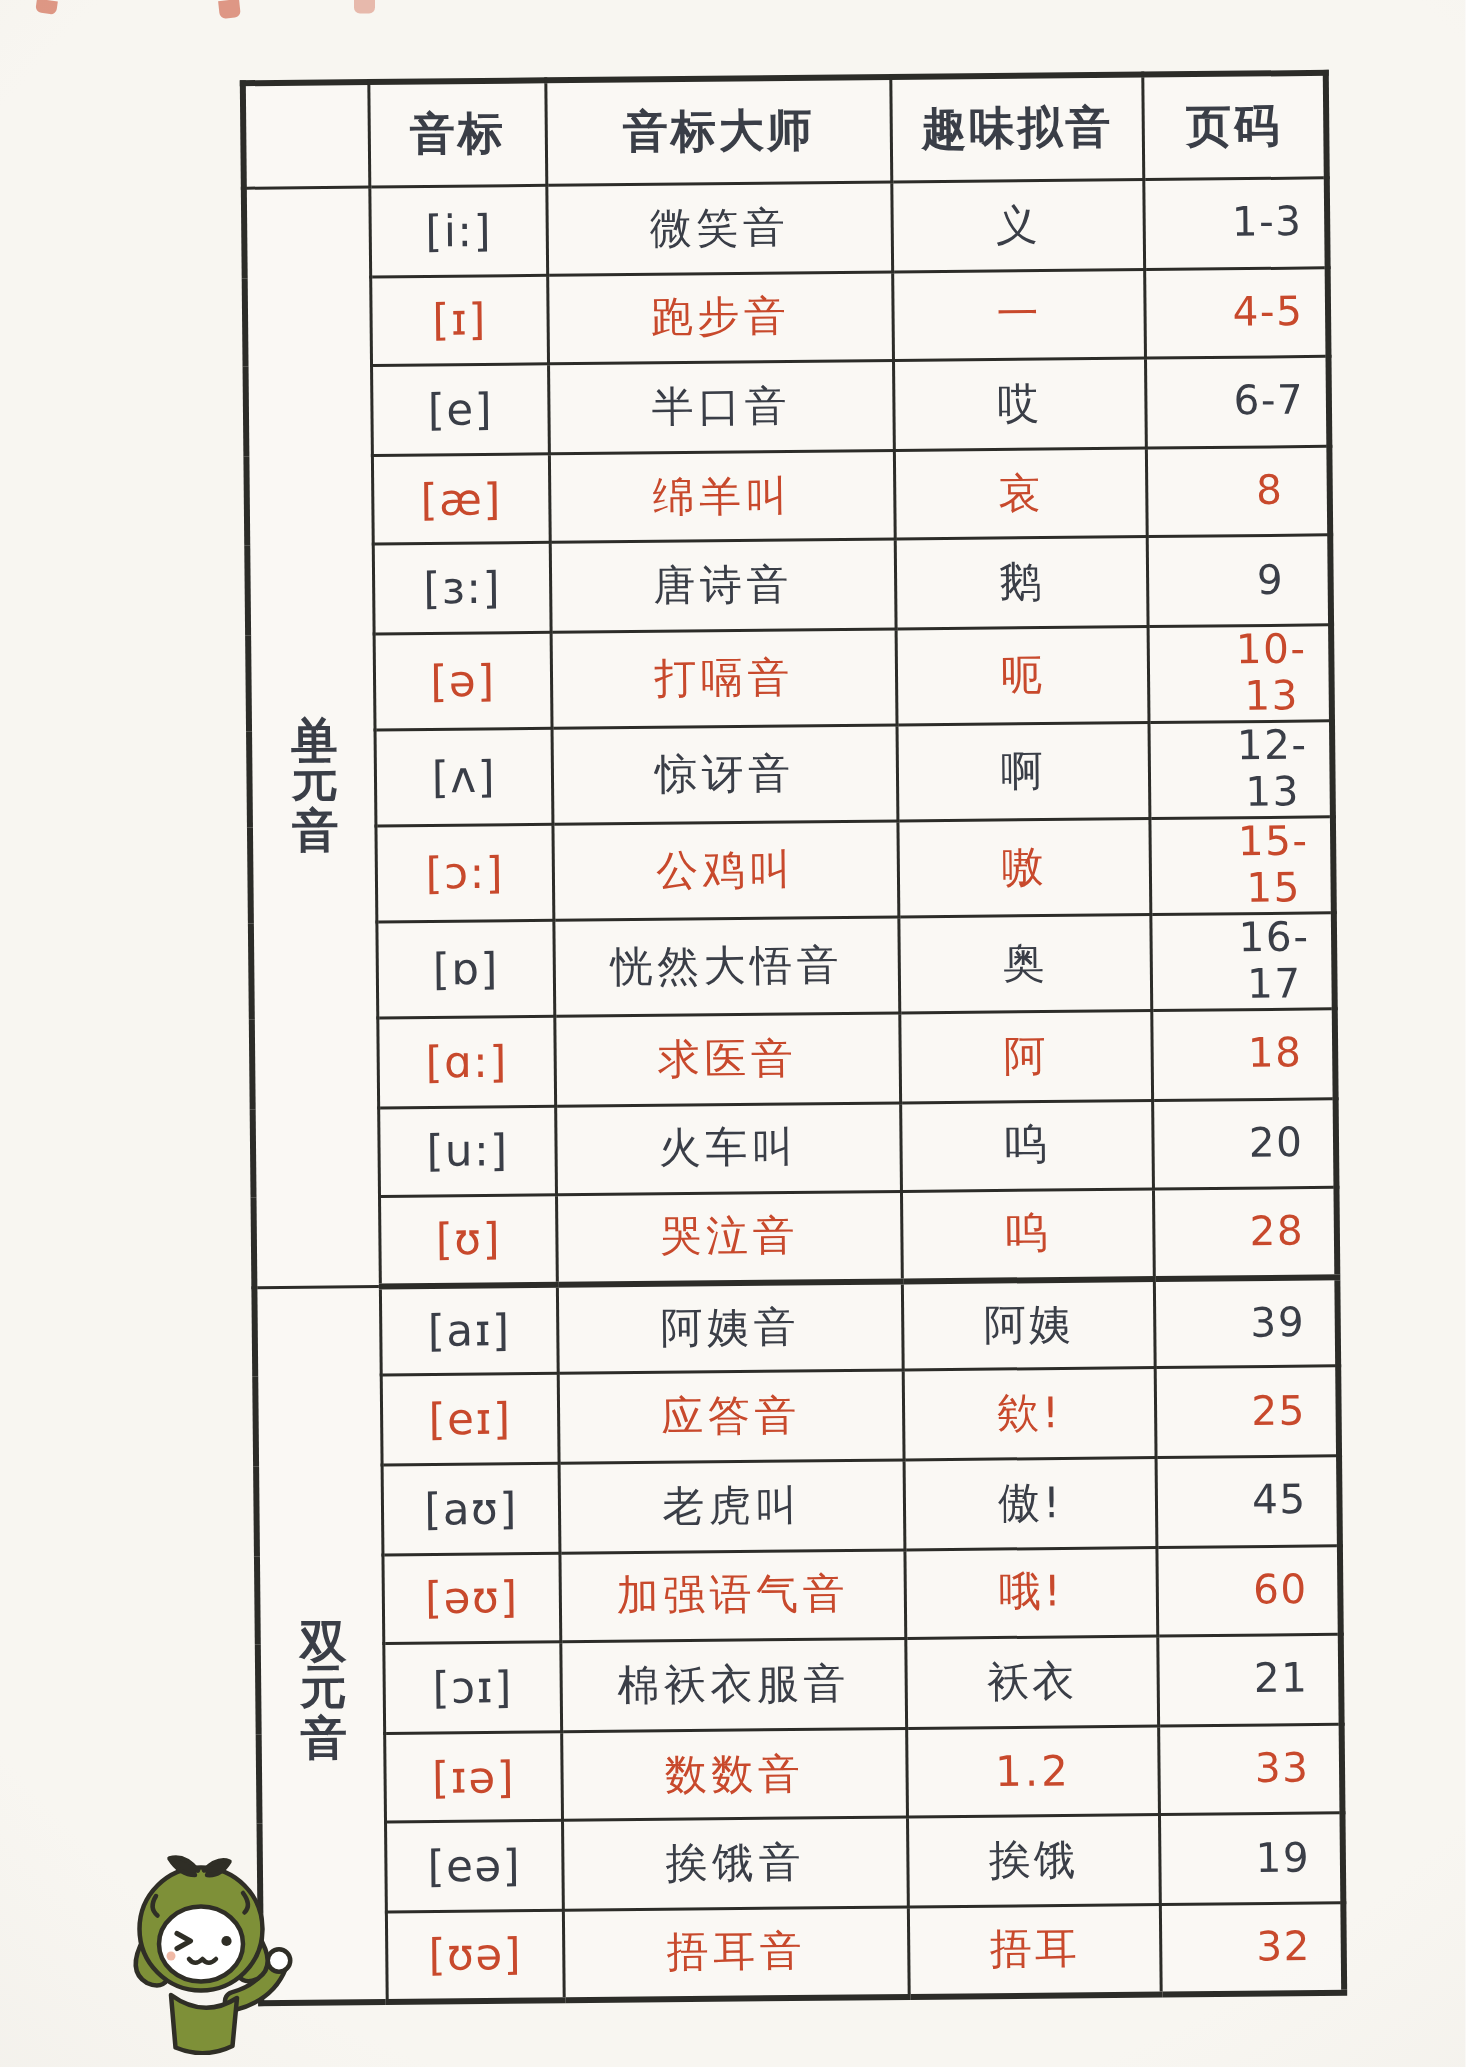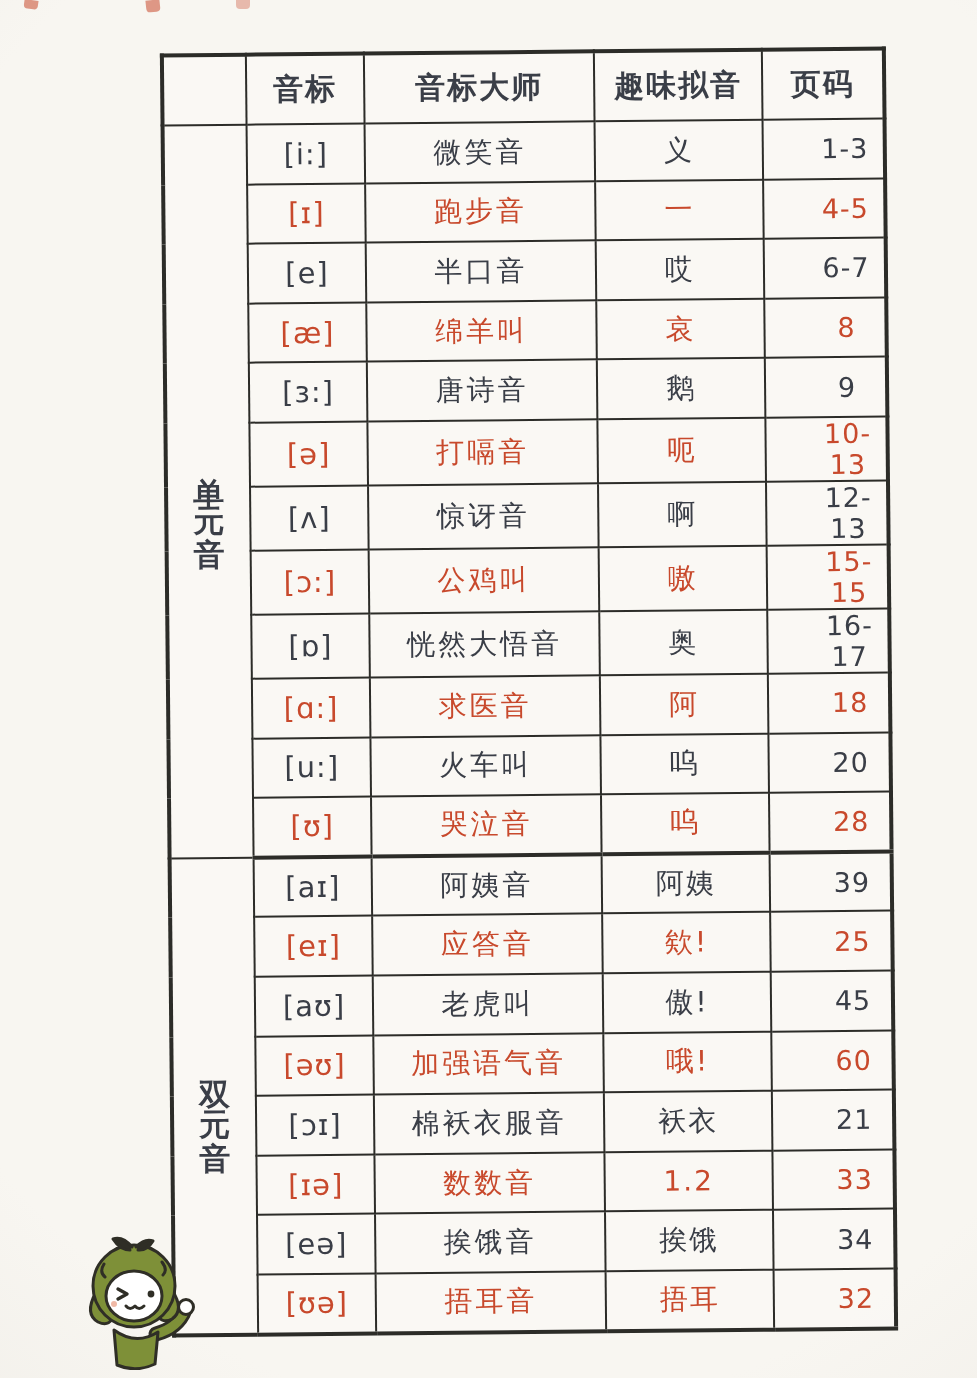--- a/index.html
+++ b/index.html
@@ -185,21 +185,21 @@
         <tr class="row-red">
           <td class="c-symbol">[ɪə]</td>
           <td class="c-master">数数音</td>
           <td class="c-sound">1.2</td>
           <td class="c-pages">33</td>
         </tr>
         <tr class="row-black">
           <td class="c-symbol">[eə]</td>
           <td class="c-master">挨饿音</td>
           <td class="c-sound">挨饿</td>
-          <td class="c-pages">34</td>
+          <td class="c-pages">19</td>
         </tr>
         <tr class="row-red section-end">
           <td class="c-symbol">[ʊə]</td>
           <td class="c-master">捂耳音</td>
           <td class="c-sound">捂耳</td>
           <td class="c-pages">32</td>
         </tr>
       </tbody>
   </table>
 </div>

